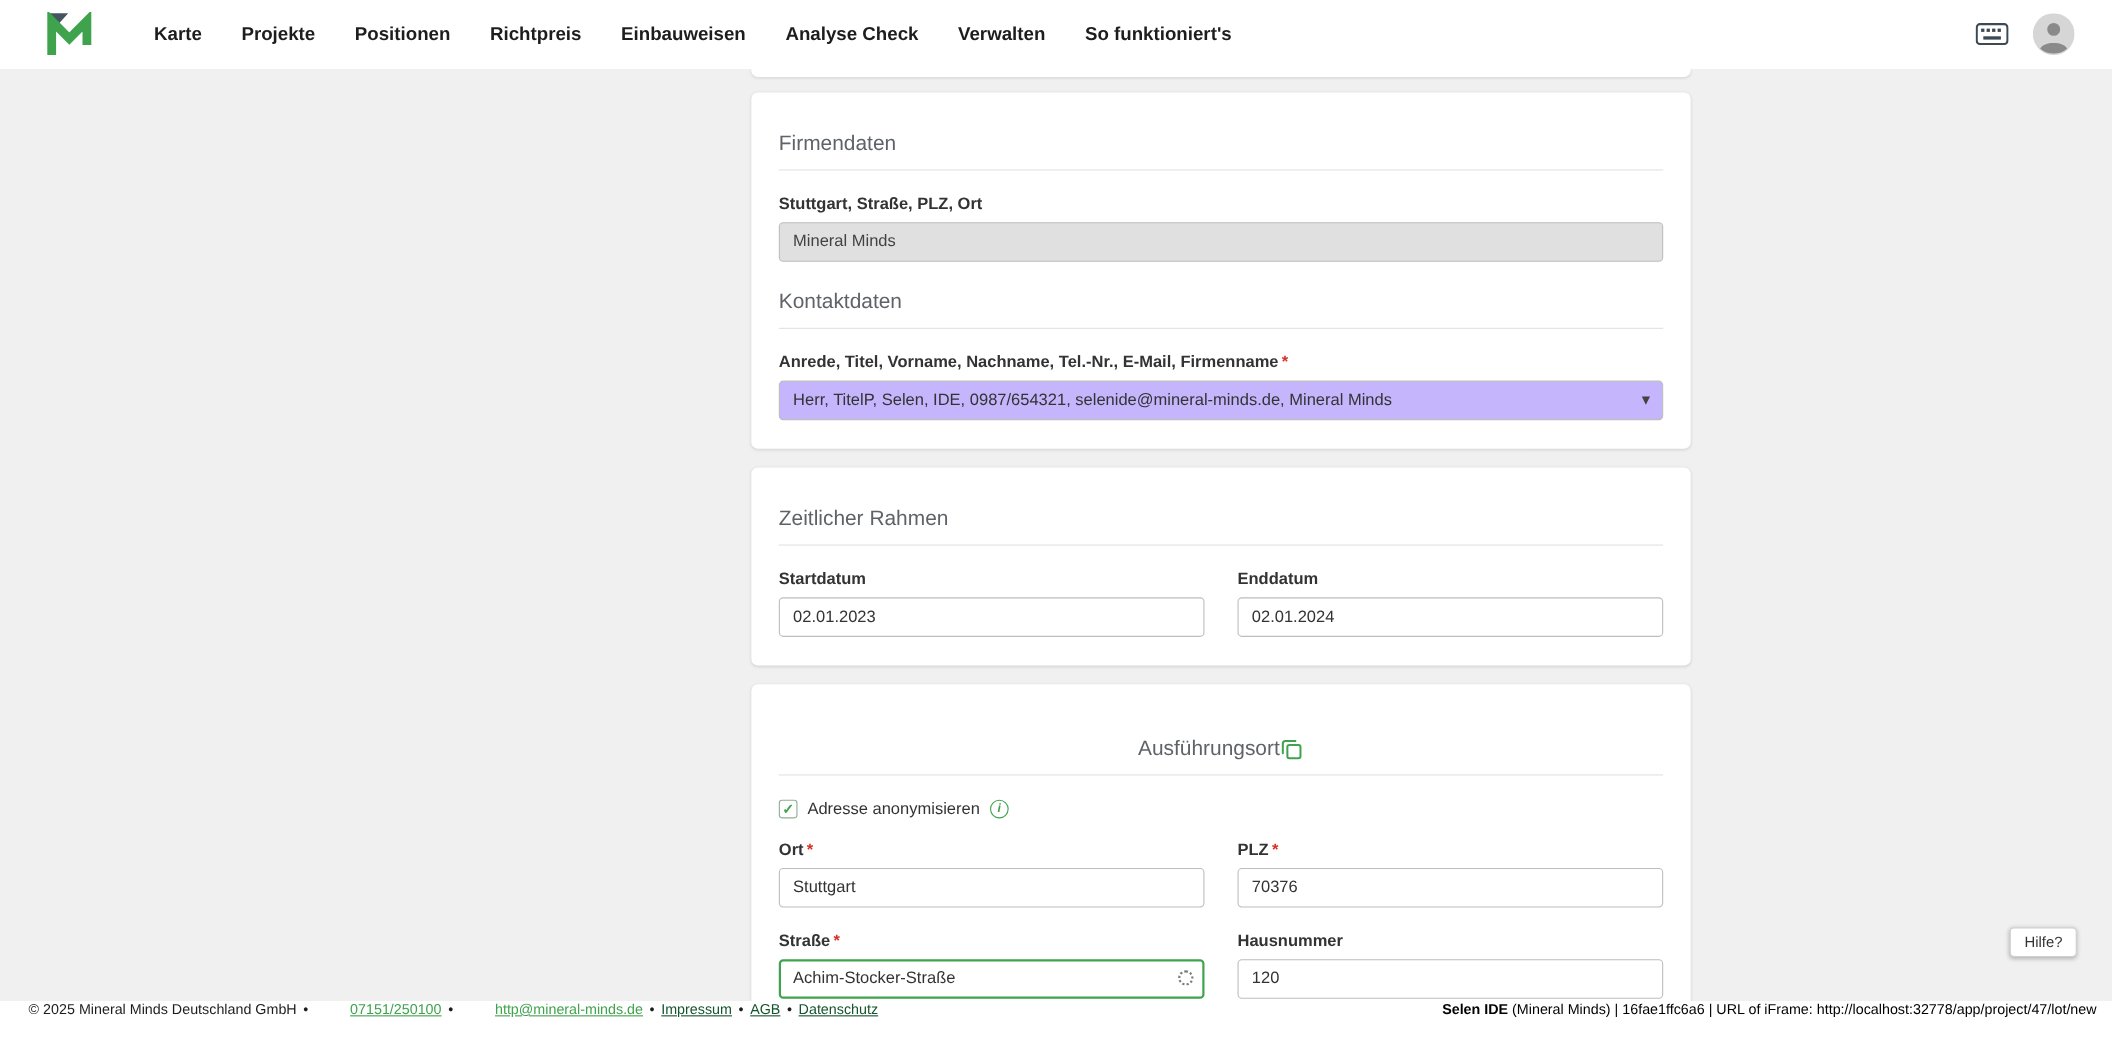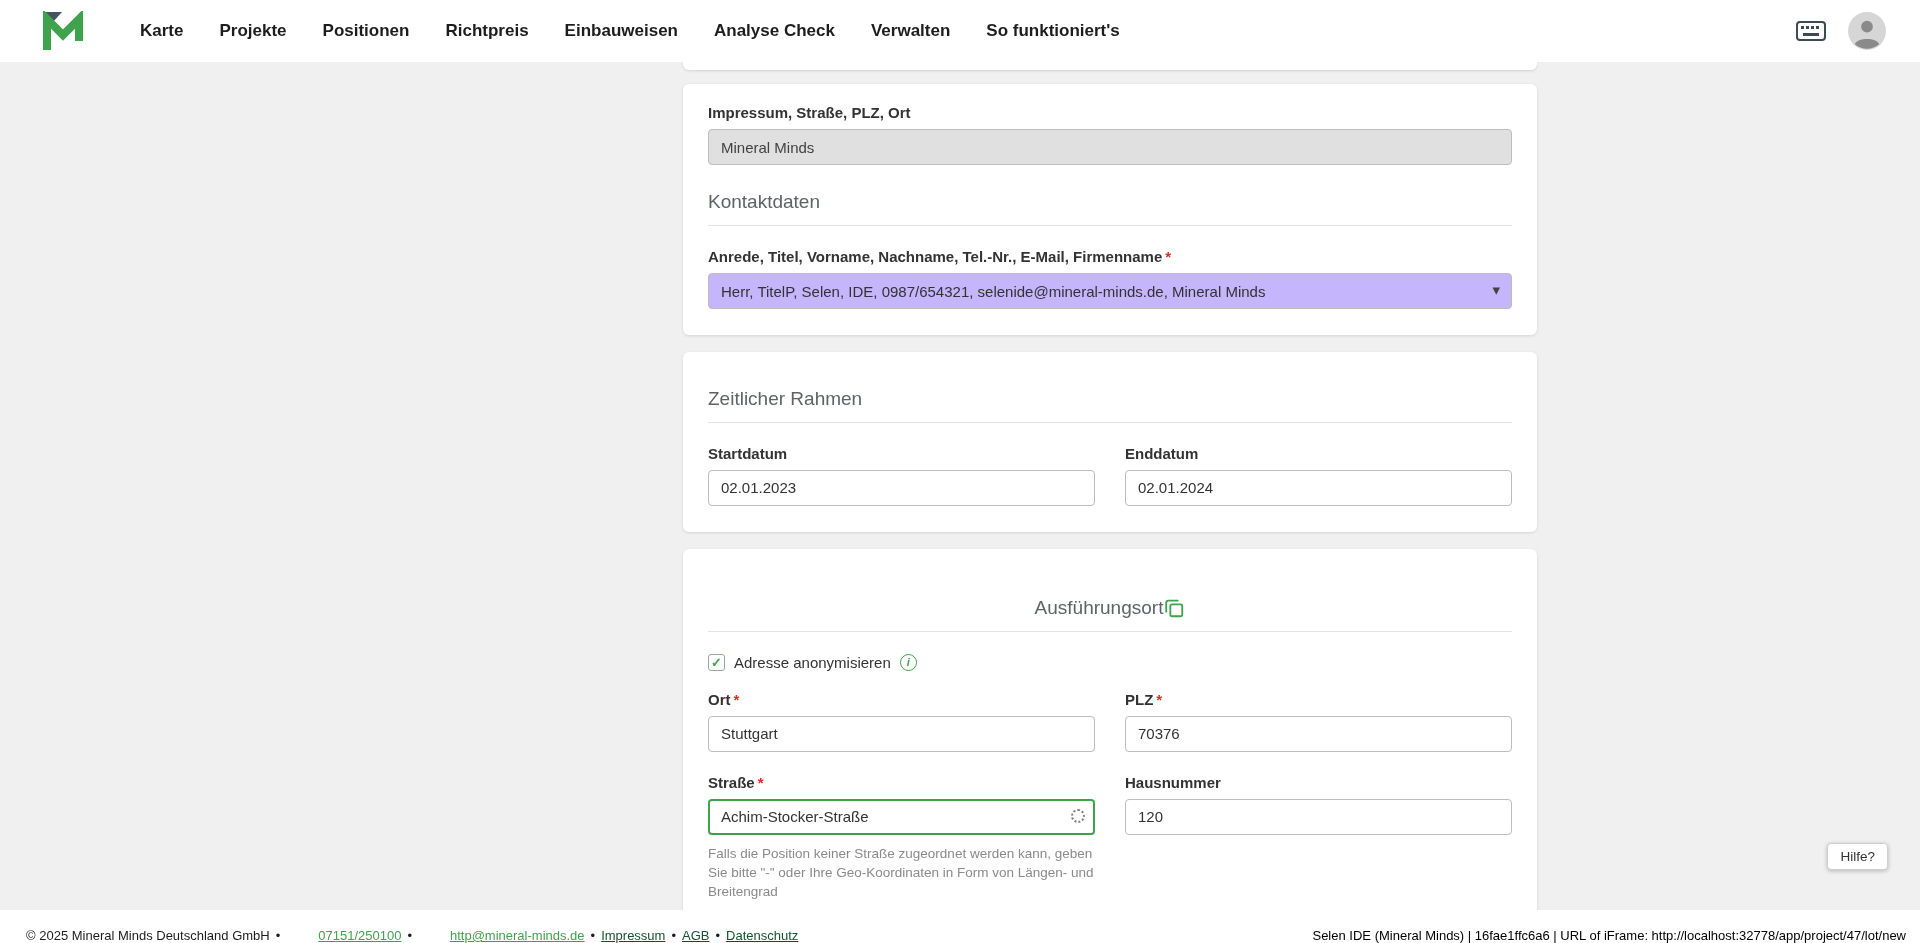--- a/index.html
+++ b/index.html
@@ -89,30 +89,30 @@
     position: fixed; right: 32px; bottom: 73px; z-index: 60;
     background: #fff; border: 1px solid #cfcfcf; border-radius: 4px;
     padding: 5px 12px; font-size: 13.5px; color: #333;
     box-shadow: 0 1px 4px rgba(0,0,0,.25); cursor: pointer;
     font-family: "Liberation Sans", sans-serif;
   }
 
   
   .footer {
     position: fixed; left: 0; right: 0; bottom: 0; height: 33px; z-index: 55;
-    background: #fff; display: flex; align-items: flex-end; justify-content: space-between;
+    background: #fff; display: flex; align-items: flex-start; justify-content: space-between;
     padding: 0 14px 0 26px; font-size: 13px; color: #1d1d1d;
   }
   .footer-left { display: flex; align-items: center; gap: 6px; white-space: nowrap; }
   .footer .sep { color: #1d1d1d; }
   .footer a { cursor: pointer; text-decoration: underline; }
   .footer a.green { color: #3fa34d; margin-left: 32px; }
   .footer a.gray { color: #14532d; }
   .footer-right { white-space: nowrap; color: #000; }
-  .footer-right .bold { font-weight: normal; }
+  .footer-right .bold { font-weight: bold; }
 </style>
 </head>
 <body>
 
 <nav class="navbar">
   <div class="logo">
     <svg width="42" height="40" viewBox="0 0 42 40">
       <polygon points="3,1 20,1 11,11" fill="#44555f"></polygon>
       <path d="M5 39 V8 L21 24 L37 8 V30" fill="none" stroke="#3fa34d" stroke-width="8"></path>
     </svg>
@@ -146,22 +146,23 @@
       </svg>
     </button>
   </div>
 </nav>
 
 <main class="content">
 
   <div class="card-fragment-top"></div>
 
   <section class="card">
-
-    <label class="field-label">Impressum, Straße, PLZ, Ort</label>
+    <h2 class="section-title">Firmendaten</h2>
+
+    <label class="field-label">Stuttgart, Straße, PLZ, Ort</label>
     <input class="text-input" disabled="" value="Mineral Minds" style="">
 
     <div class="subsection">
       <h2 class="section-title">Kontaktdaten</h2>
       <label class="field-label">
         <span>Anrede, Titel, Vorname, Nachname, Tel.-Nr., E-Mail, Firmenname</span><span class="required">*</span>
       </label>
       <div class="select-box">
         <span>Herr, TitelP, Selen, IDE, 0987/654321, selenide@mineral-minds.de, Mineral Minds</span>
         <span class="select-caret">▾</span>

